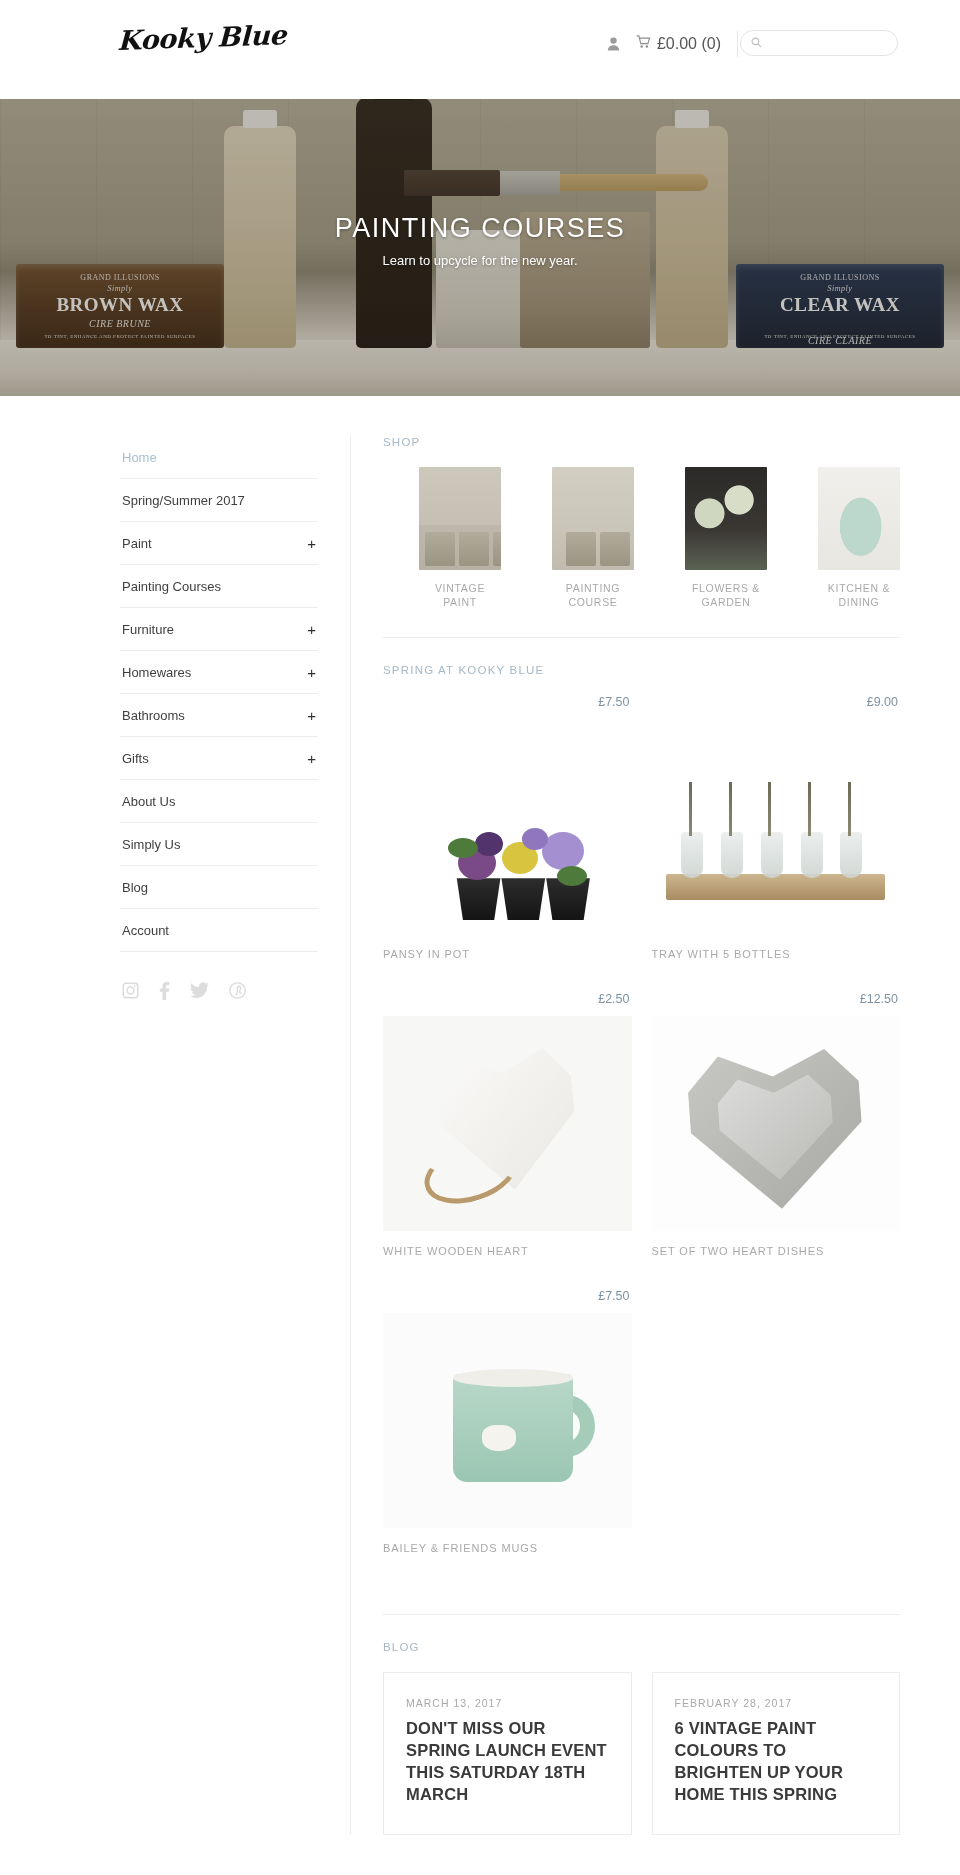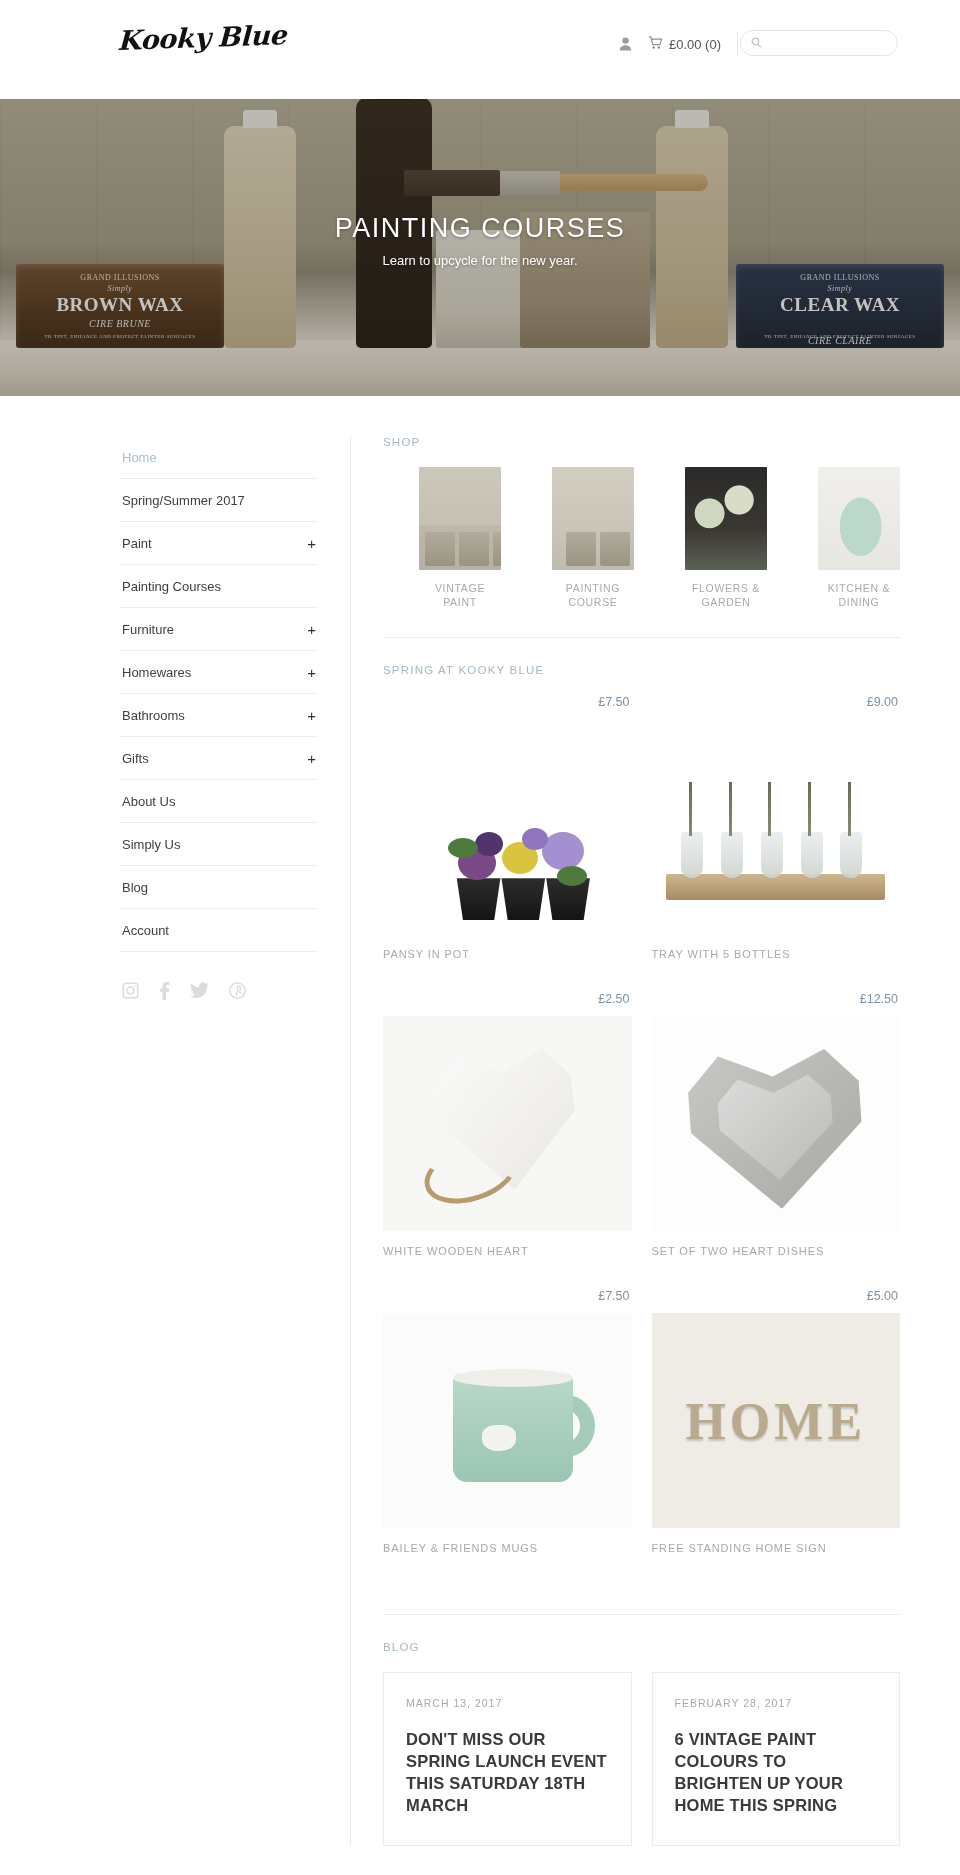--- a/index.html
+++ b/index.html
@@ -46,21 +46,21 @@
     color: #9b9b9b;
     display: inline-flex;
     align-items: center;
     cursor: pointer;
   }
   .hdr-account { margin-right: 16px; }
   .hdr-cart {
     display: flex;
     align-items: center;
     gap: 6px;
-    font-size: 13px;
+    font-size: 16px;
     color: #555555;
     cursor: pointer;
     padding-right: 16px;
   }
   .hdr-divider {
     width: 1px;
     height: 26px;
     background: #e6e6e6;
   }
   .search-wrap {
@@ -427,21 +427,21 @@
   .blog-card {
     border: 1px solid #ececec;
     padding: 24px 22px 28px 22px;
     cursor: pointer;
     background: #fff;
   }
   .blog-date {
     font-size: 10.5px;
     letter-spacing: 1px;
     color: #a9a9a9;
-    margin-bottom: 20px;
+    margin-bottom: 9px;
   }
   .blog-title {
     font-size: 16.5px;
     font-weight: bold;
     line-height: 1.33;
     color: #3a3a3a;
     letter-spacing: .2px;
     margin: 0;
   }
 </style>
@@ -695,27 +695,20 @@
         <div class="product-price">£7.50</div>
         <div class="product-img pi-mug">
           <div class="mug-handle"></div>
           <div class="mug-body"></div>
           <div class="mug-rim"></div>
           <div class="mug-dog"></div>
         </div>
         <div class="product-name">BAILEY &amp; FRIENDS MUGS</div>
       </div>
 
-      <div class="product">
-        <div class="product-price">£5.00</div>
-        <div class="product-img pi-home">
-          <div class="home-letters">HOME</div>
-        </div>
-        <div class="product-name">FREE STANDING HOME SIGN</div>
-      </div>
 
     </div>
 
     <hr class="sep">
 
     <h2 class="section-title">BLOG</h2>
     <div class="blog-grid">
       <article class="blog-card">
         <div class="blog-date">MARCH 13, 2017</div>
         <h3 class="blog-title">DON'T MISS OUR SPRING LAUNCH EVENT THIS SATURDAY 18TH MARCH</h3>

